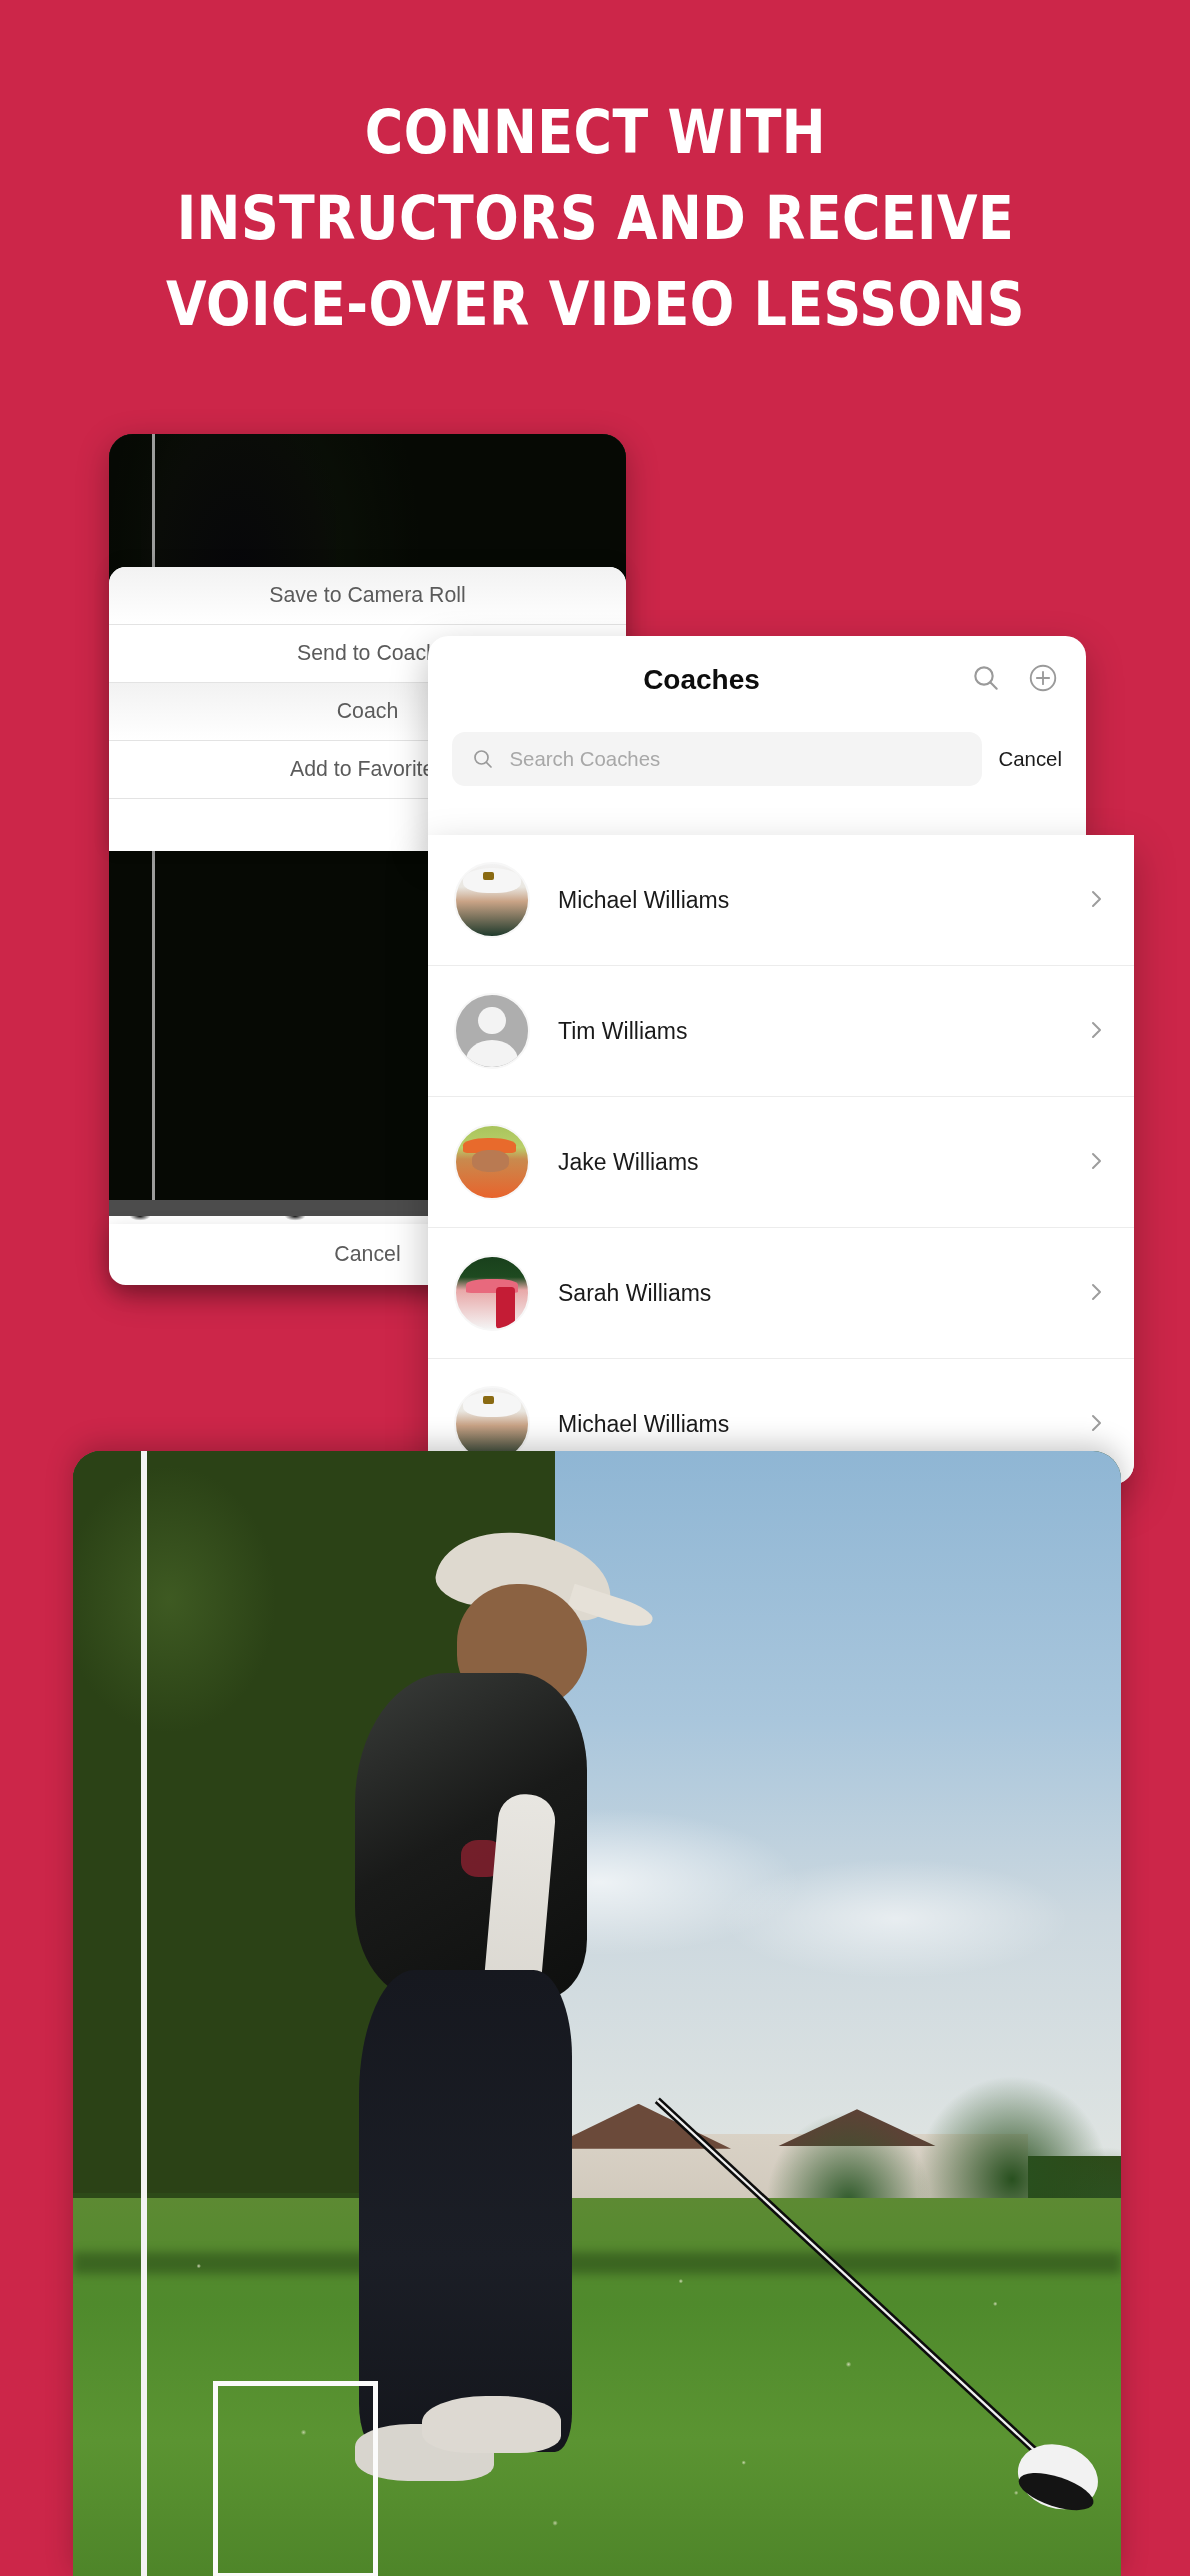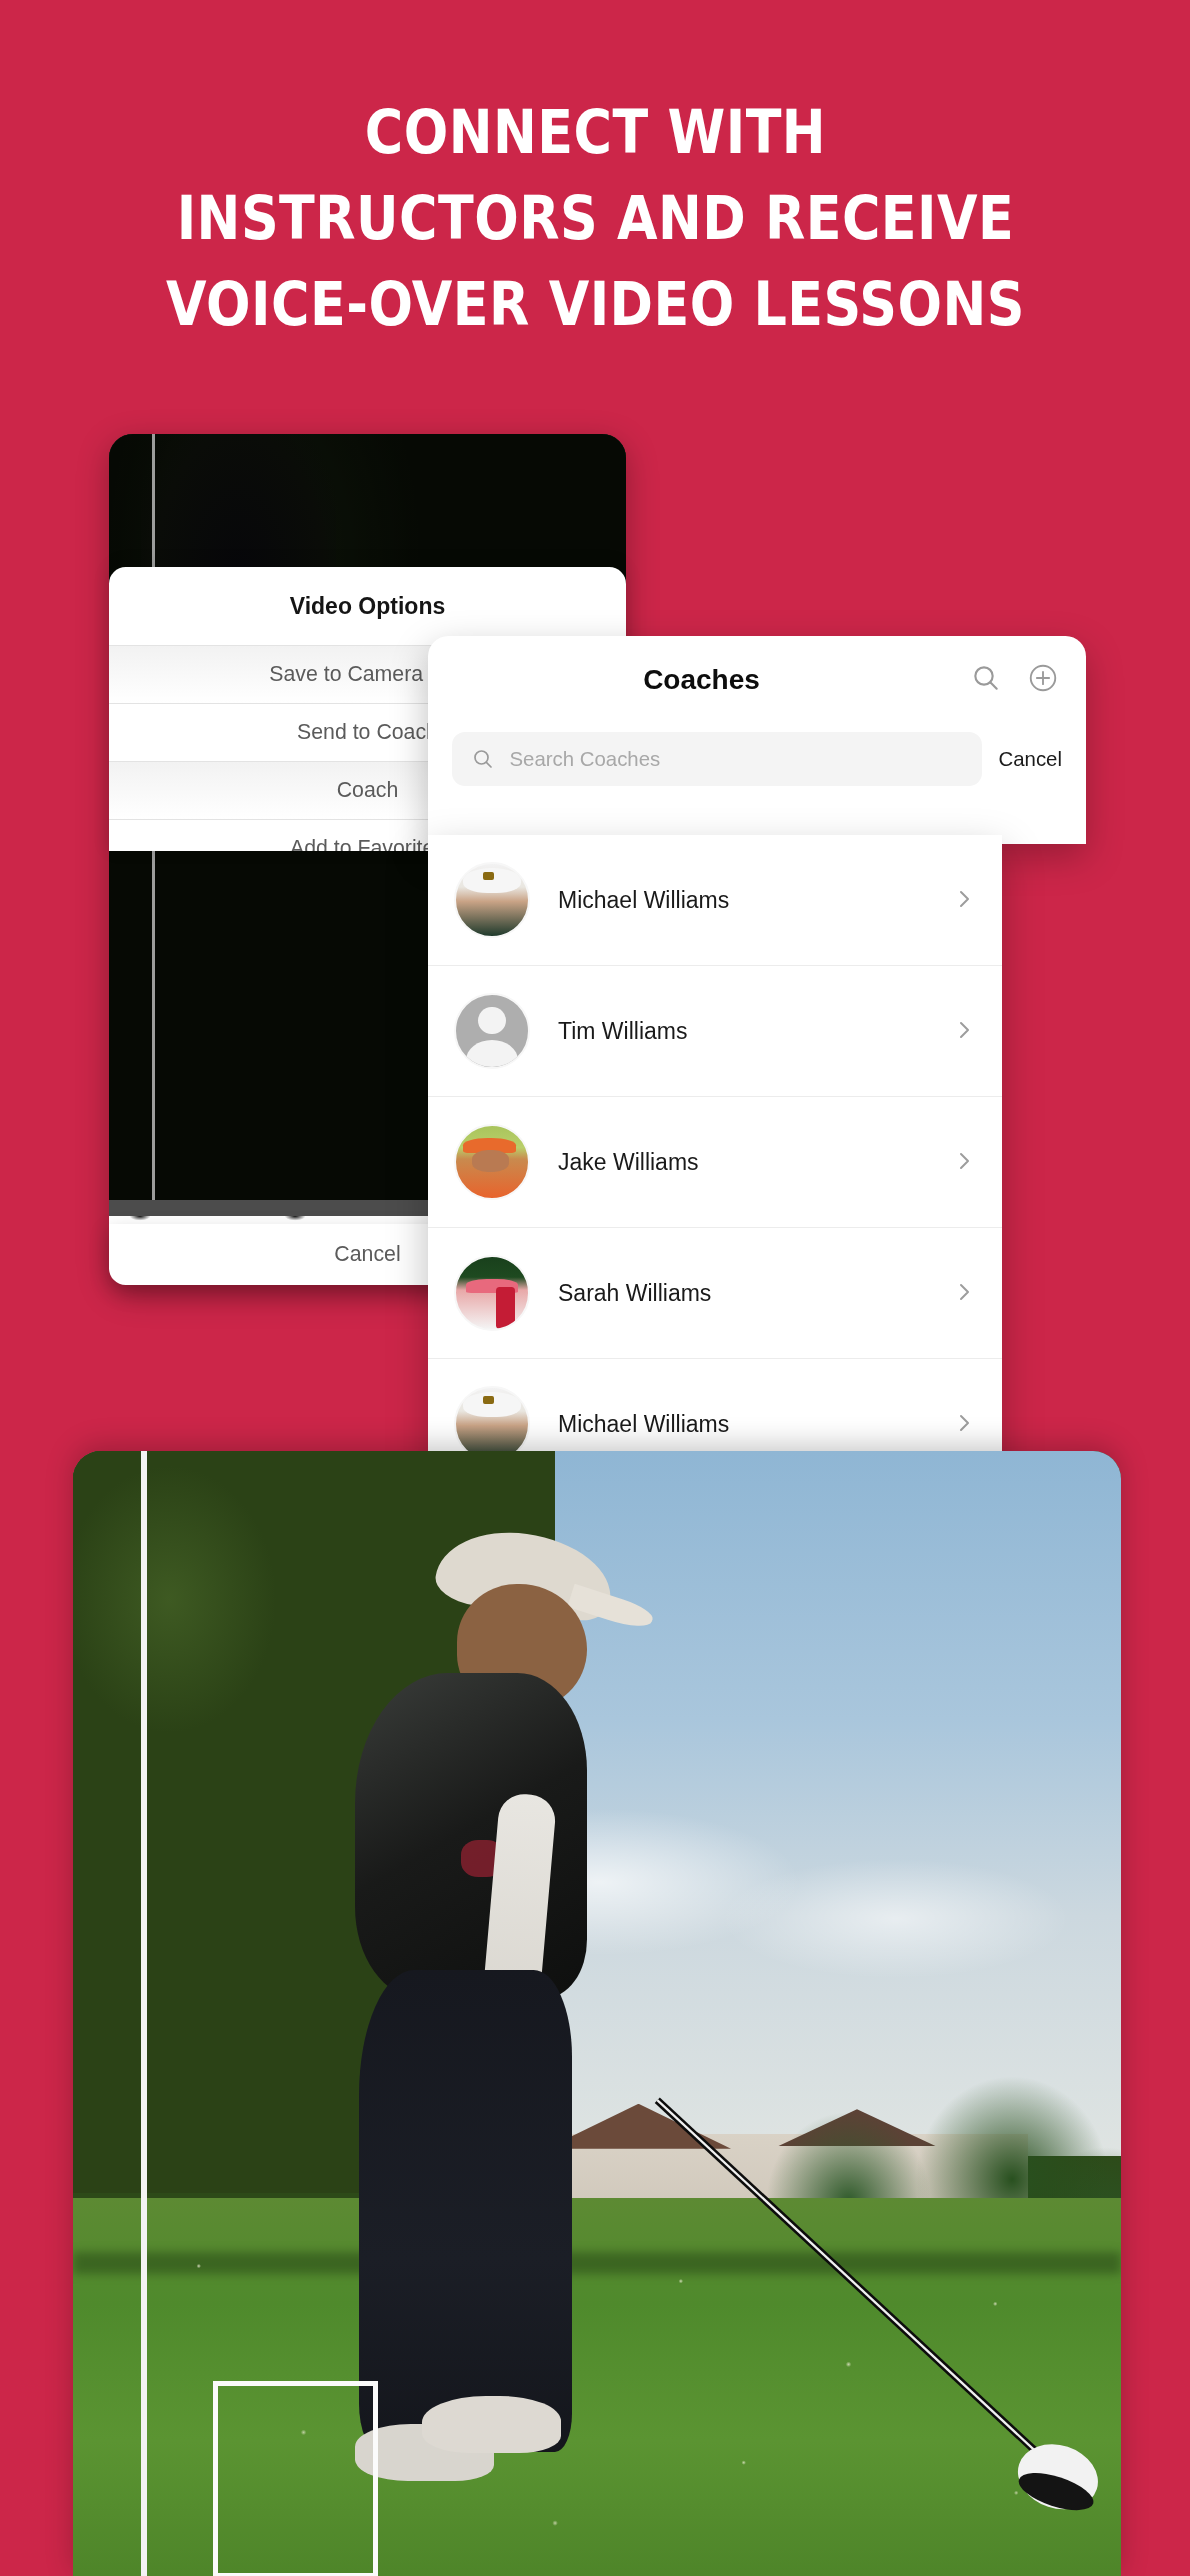--- a/index.html
+++ b/index.html
@@ -159,21 +159,21 @@
     width: 658px;
     height: 208px; 
     background: #ffffff;
     border-radius: 20.4px 20.4px 0 0;
     box-shadow: 0 13px 37px rgba(0,0,0,0.26);
   }
   .coaches-body {
     position: absolute;
     left: 428px;
     top: 835px;
-    width: 574px;
+    width: 706px;
     height: 649px;
     background: #ffffff;
     border-radius: 0 0 20.4px 20.4px;
     box-shadow: 0 16.7px 41px rgba(0,0,0,0.26);
     overflow: hidden;
   }
   .coaches-header {
     position: relative;
     height: 82px;
     display: flex;
@@ -536,21 +536,20 @@
   <span class="hl-line">VOICE-OVER VIDEO LESSONS</span>
 </div>
 
 <div class="phone-top">
   <div class="phone-top-video">
     <div class="treeline-top"></div>
   </div>
 </div>
 
 <div class="action-sheet">
-  <div class="sheet-title">Video Options</div>
   <div class="sheet-row shaded">
     <span>Save to Camera Roll</span>
   </div>
   <div class="sheet-row">
     <span>Send to Coach</span>
   </div>
   <div class="sheet-row shaded">
     <span>Coach</span>
   </div>
   <div class="sheet-row">

